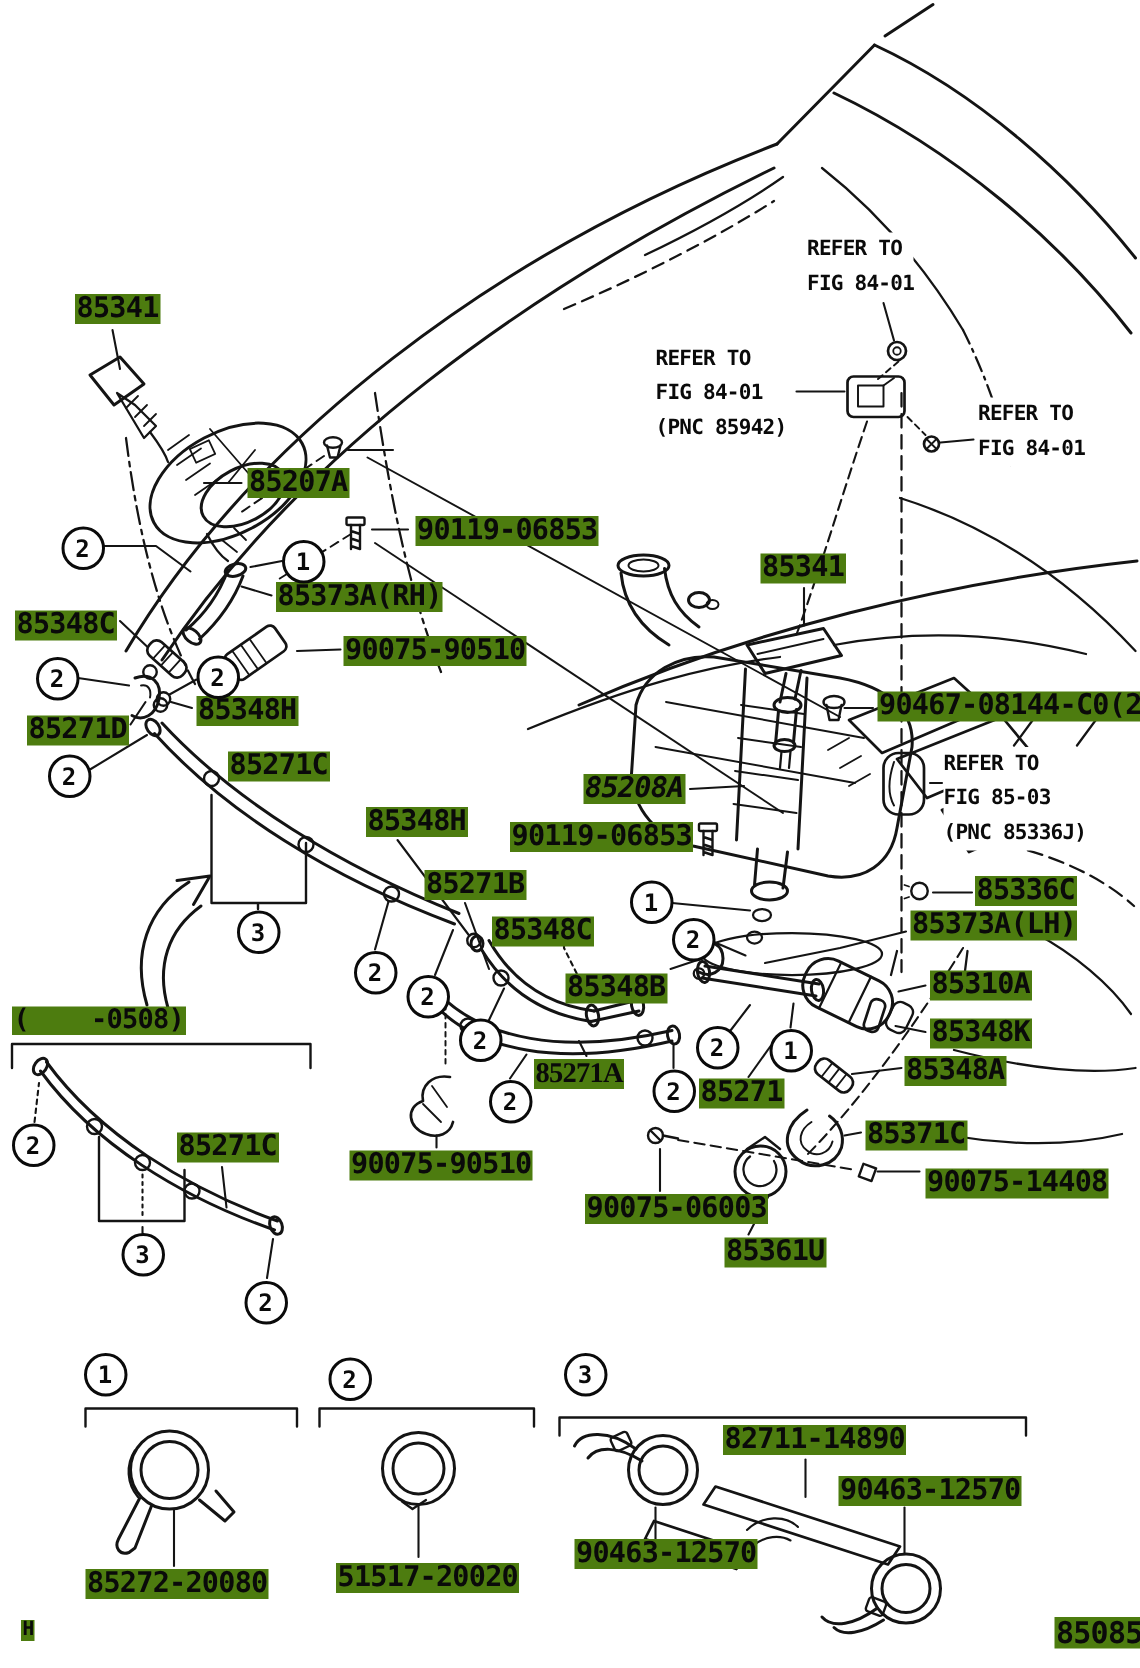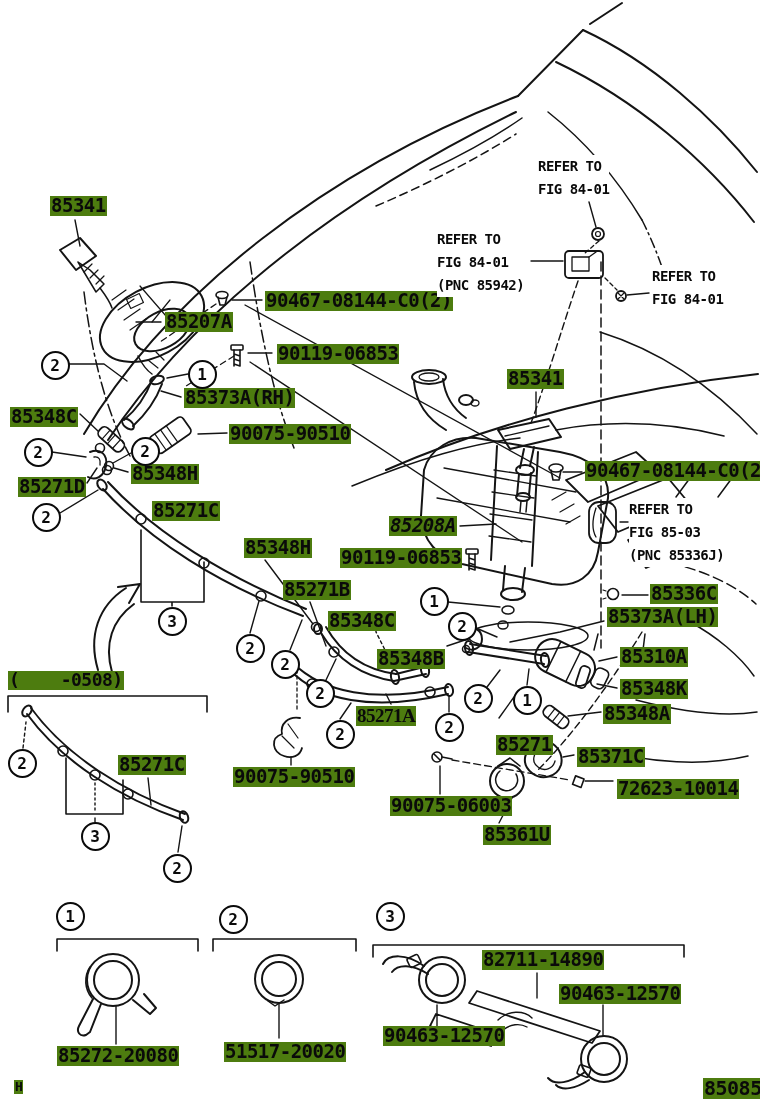--- a/index.html
+++ b/index.html
@@ -346,21 +346,20 @@
   <g stroke-width="2">
     <circle cx="604" cy="1059" r="23"></circle>
     <circle cx="604" cy="1059" r="16"></circle>
     <path d="M 585 1072 C 570 1083 555 1086 548 1078 M 589 1080 C 575 1089 562 1091 556 1085"></path>
     <rect x="578" y="1066" width="12" height="10" rx="2" transform="rotate(20 584 1071)" stroke-width="1.6"></rect>
   </g>
 </svg>
 
 <div id="label-layer">
       <div class="plabel" style="left: 50px; top: 196px;">85341</div>
-      <div class="plabel" style="left: 265px; top: 291px;">90467-08144-C0(2)</div>
       <div class="plabel" style="left: 165px; top: 312px;">85207A</div>
       <div class="plabel" style="left: 277px; top: 344px;">90119-06853</div>
       <div class="plabel" style="left: 184px; top: 388px;">85373A(RH)</div>
       <div class="plabel" style="left: 10px; top: 407px;">85348C</div>
       <div class="plabel" style="left: 229px; top: 424px;">90075-90510</div>
       <div class="plabel" style="left: 131px; top: 464px;">85348H</div>
       <div class="plabel" style="left: 18px; top: 477px;">85271D</div>
       <div class="plabel" style="left: 152px; top: 501px;">85271C</div>
       <div class="plabel" style="left: 244px; top: 538px;">85348H</div>
       <div class="plabel" style="left: 340px; top: 548px;">90119-06853</div>
@@ -369,24 +368,24 @@
       <div class="plabel" style="left: 377px; top: 637px; margin-top: 12px;">85348B</div>
       <div class="plabel" style="left: 507px; top: 369px;">85341</div>
       <div class="plabel" style="left: 389px; top: 516px; font-style: italic;">85208A</div>
       <div class="plabel" style="left: 585px; top: 461px;">90467-08144-C0(2</div>
       <div class="plabel" style="left: 650px; top: 584px;">85336C</div>
       <div class="plabel" style="left: 607px; top: 607px;">85373A(LH)</div>
       <div class="plabel" style="left: 620px; top: 647px;">85310A</div>
       <div class="plabel" style="left: 620px; top: 679px;">85348K</div>
       <div class="plabel" style="left: 603px; top: 704px;">85348A</div>
       <div class="plabel" style="left: 356px; top: 706px; font-family: Liberation Serif, serif;">85271A</div>
-      <div class="plabel" style="left: 496px; top: 719px; margin-top: 16px;">85271</div>
+      <div class="plabel" style="left: 466px; top: 719px;">85271</div>
       <div class="plabel" style="left: 233px; top: 767px;">90075-90510</div>
       <div class="plabel" style="left: 577px; top: 747px;">85371C</div>
-      <div class="plabel" style="left: 617px; top: 779px;">72623-10014</div>
+      <div class="plabel" style="left: 617px; top: 779px;">90075-14408</div>
       <div class="plabel" style="left: 390px; top: 796px;">90075-06003</div>
       <div class="plabel" style="left: 483px; top: 825px;">85361U</div>
       <div class="plabel" style="left: 118px; top: 755px;">85271C</div>
       <div class="plabel" style="left: 8px; top: 671px; font-size: 18px;">(    -0508)</div>
       <div class="plabel" style="left: 57px; top: 1046px;">85272-20080</div>
       <div class="plabel" style="left: 224px; top: 1042px;">51517-20020</div>
       <div class="plabel" style="left: 482px; top: 950px;">82711-14890</div>
       <div class="plabel" style="left: 559px; top: 984px;">90463-12570</div>
       <div class="plabel" style="left: 383px; top: 1026px;">90463-12570</div>
       <div class="plabel" style="left: 703px; top: 1078px; font-size: 20px;">850856B</div>

